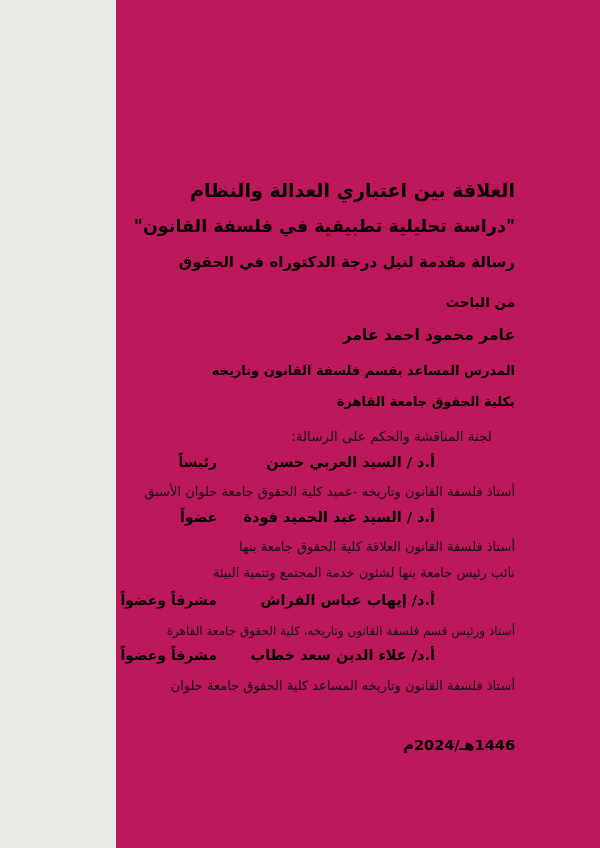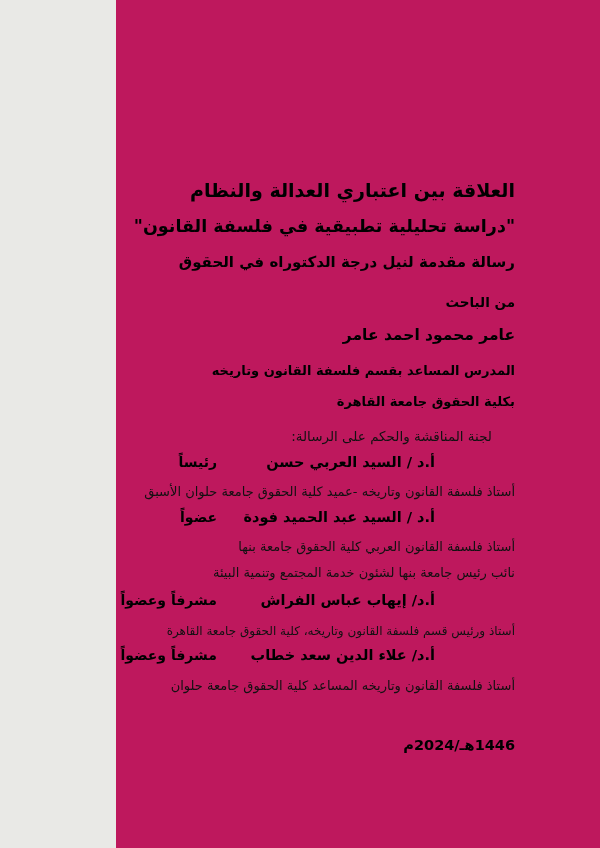--- a/index.html
+++ b/index.html
@@ -107,21 +107,21 @@
   <div class="center-line a-pos2">بكلية الحقوق جامعة القاهرة</div>
 
   <div class="committee-heading">لجنة المناقشة والحكم على الرسالة:</div>
 
   <div class="member-name n1">أ.د / السيد العربي حسن</div>
   <div class="member-role n1">رئيساً</div>
   <div class="member-desc d1">أستاذ فلسفة القانون وتاريخه -عميد كلية الحقوق جامعة حلوان الأسبق</div>
 
   <div class="member-name n2">أ.د / السيد عبد الحميد فودة</div>
   <div class="member-role n2">عضواً</div>
-  <div class="member-desc d2a">أستاذ فلسفة القانون العربي كلية الحقوق جامعة بنها</div>
+  <div class="member-desc d2a">أستاذ فلسفة القانون العلاقة كلية الحقوق جامعة بنها</div>
   <div class="member-desc d2b">نائب رئيس جامعة بنها لشئون خدمة المجتمع وتنمية البيئة</div>
 
   <div class="member-name n3">أ.د/ إيهاب عباس الفراش</div>
   <div class="member-role n3">مشرفاً وعضواً</div>
   <div class="member-desc desc-sm d3">أستاذ ورئيس قسم فلسفة القانون وتاريخه، كلية الحقوق جامعة القاهرة</div>
 
   <div class="member-name n4">أ.د/ علاء الدين سعد خطاب</div>
   <div class="member-role n4">مشرفاً وعضواً</div>
   <div class="member-desc d4">أستاذ فلسفة القانون وتاريخه المساعد كلية الحقوق جامعة حلوان</div>
 

